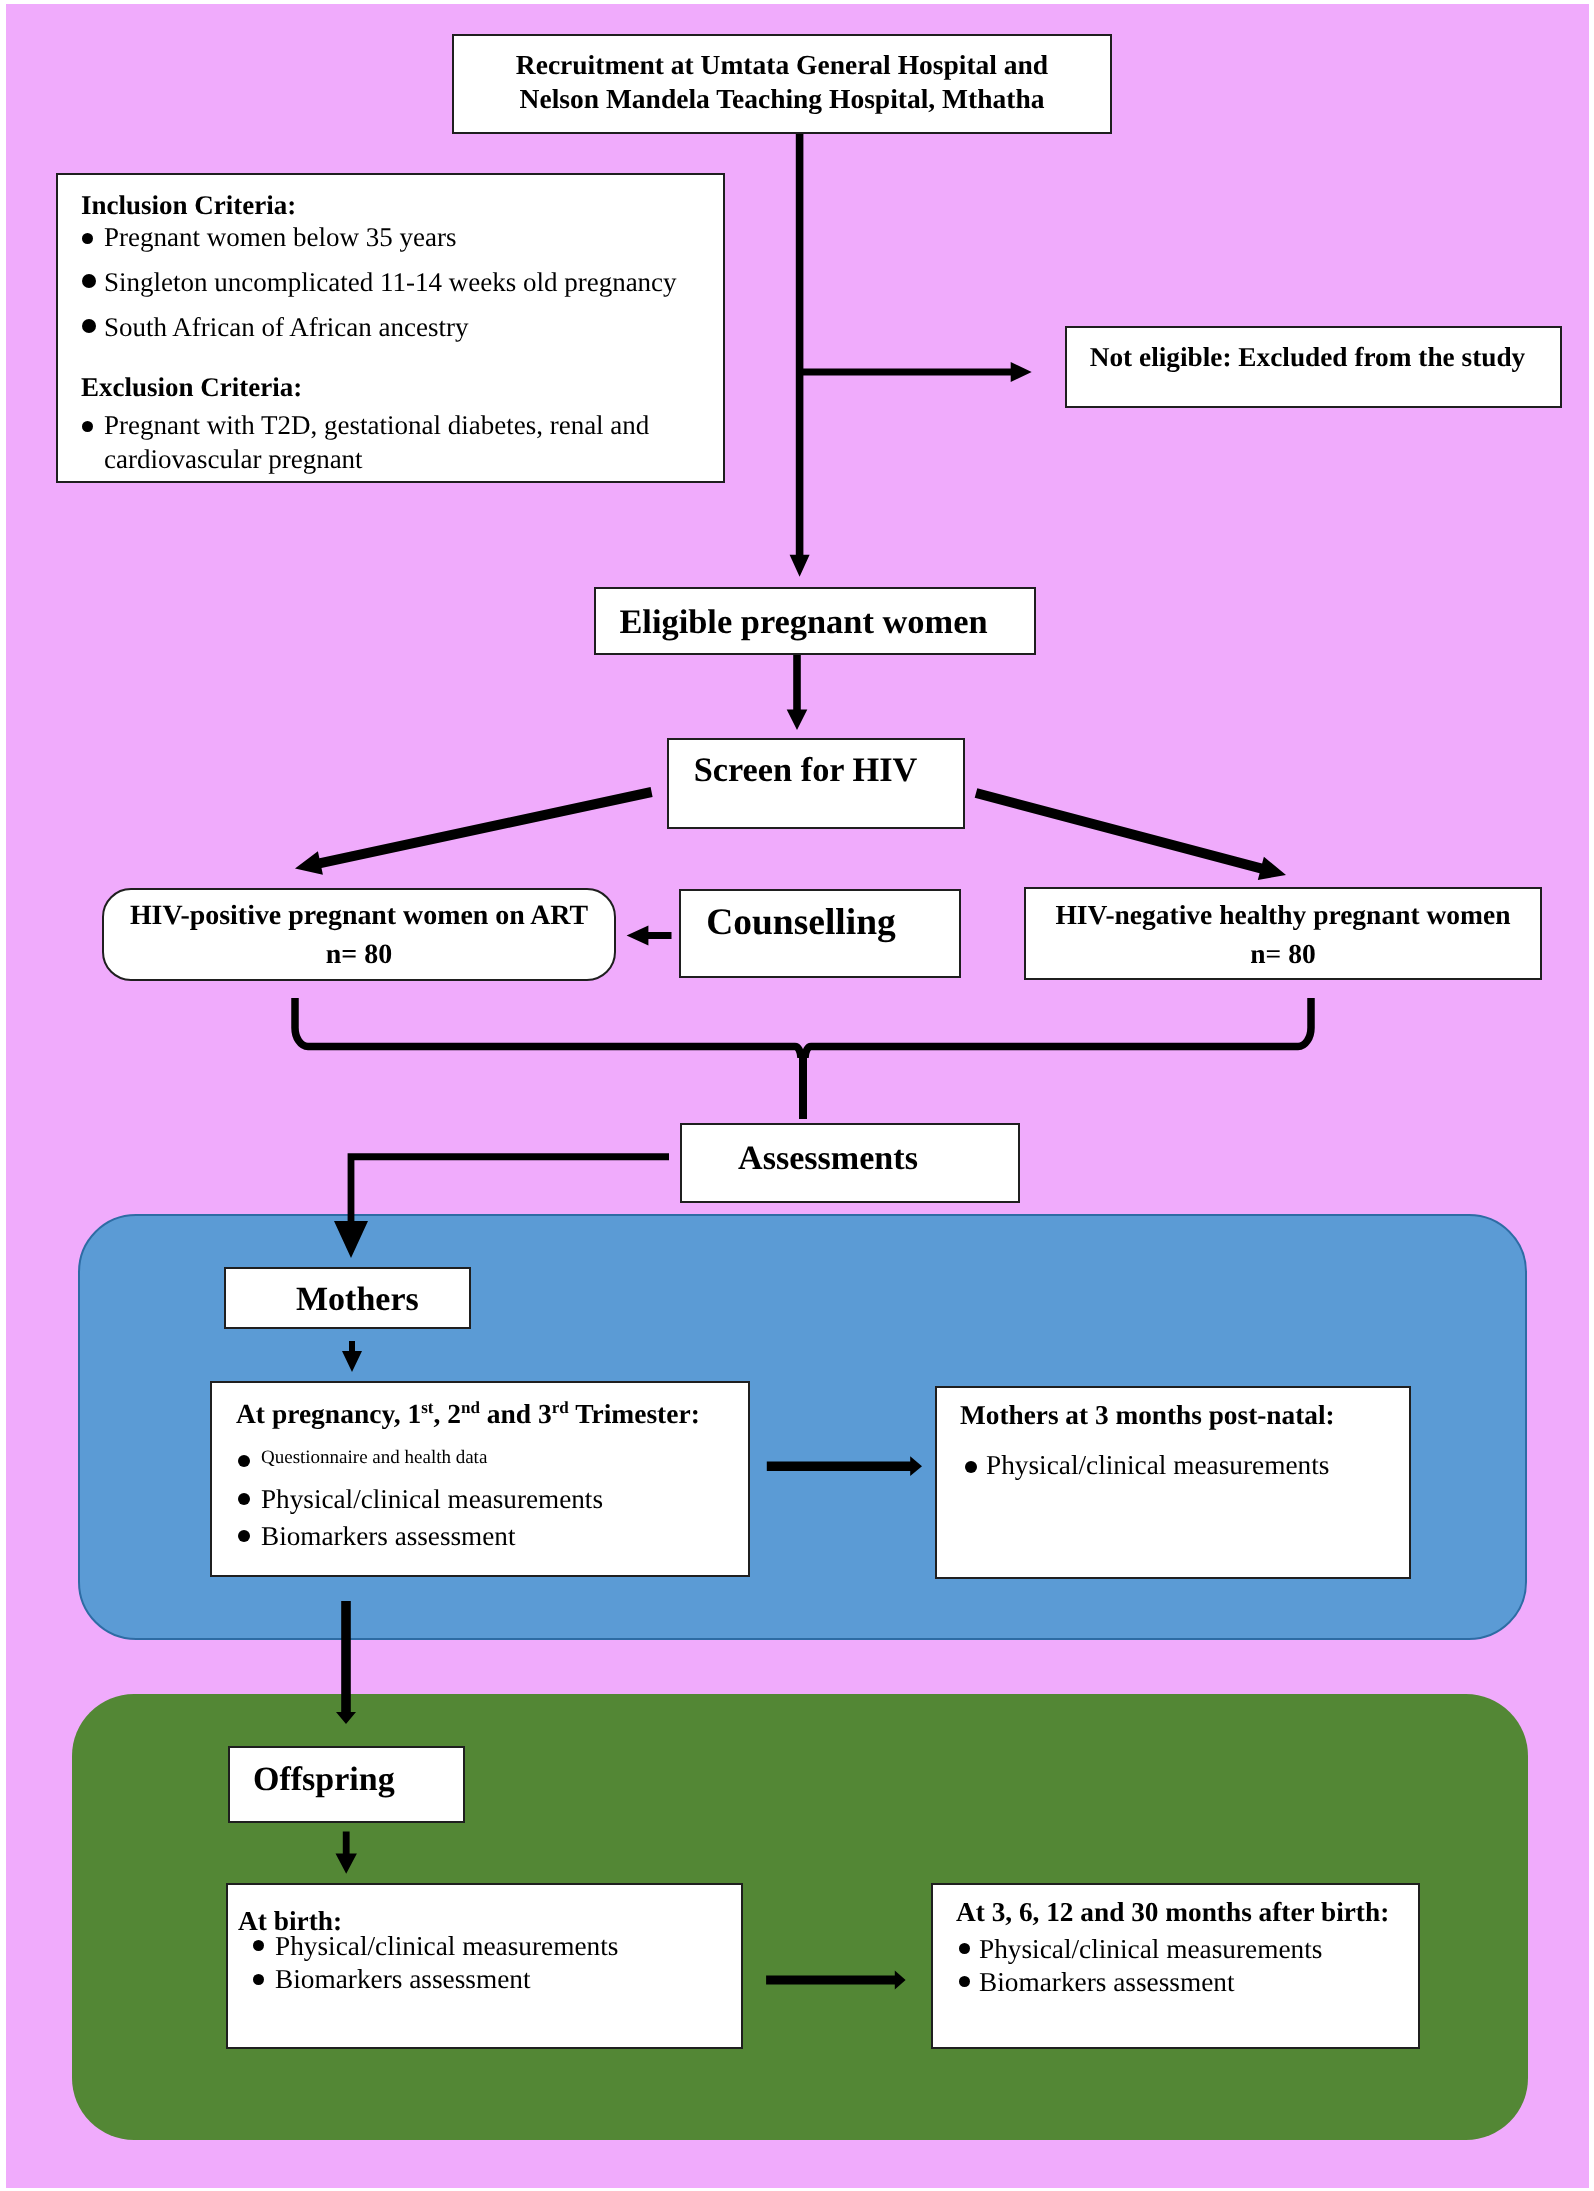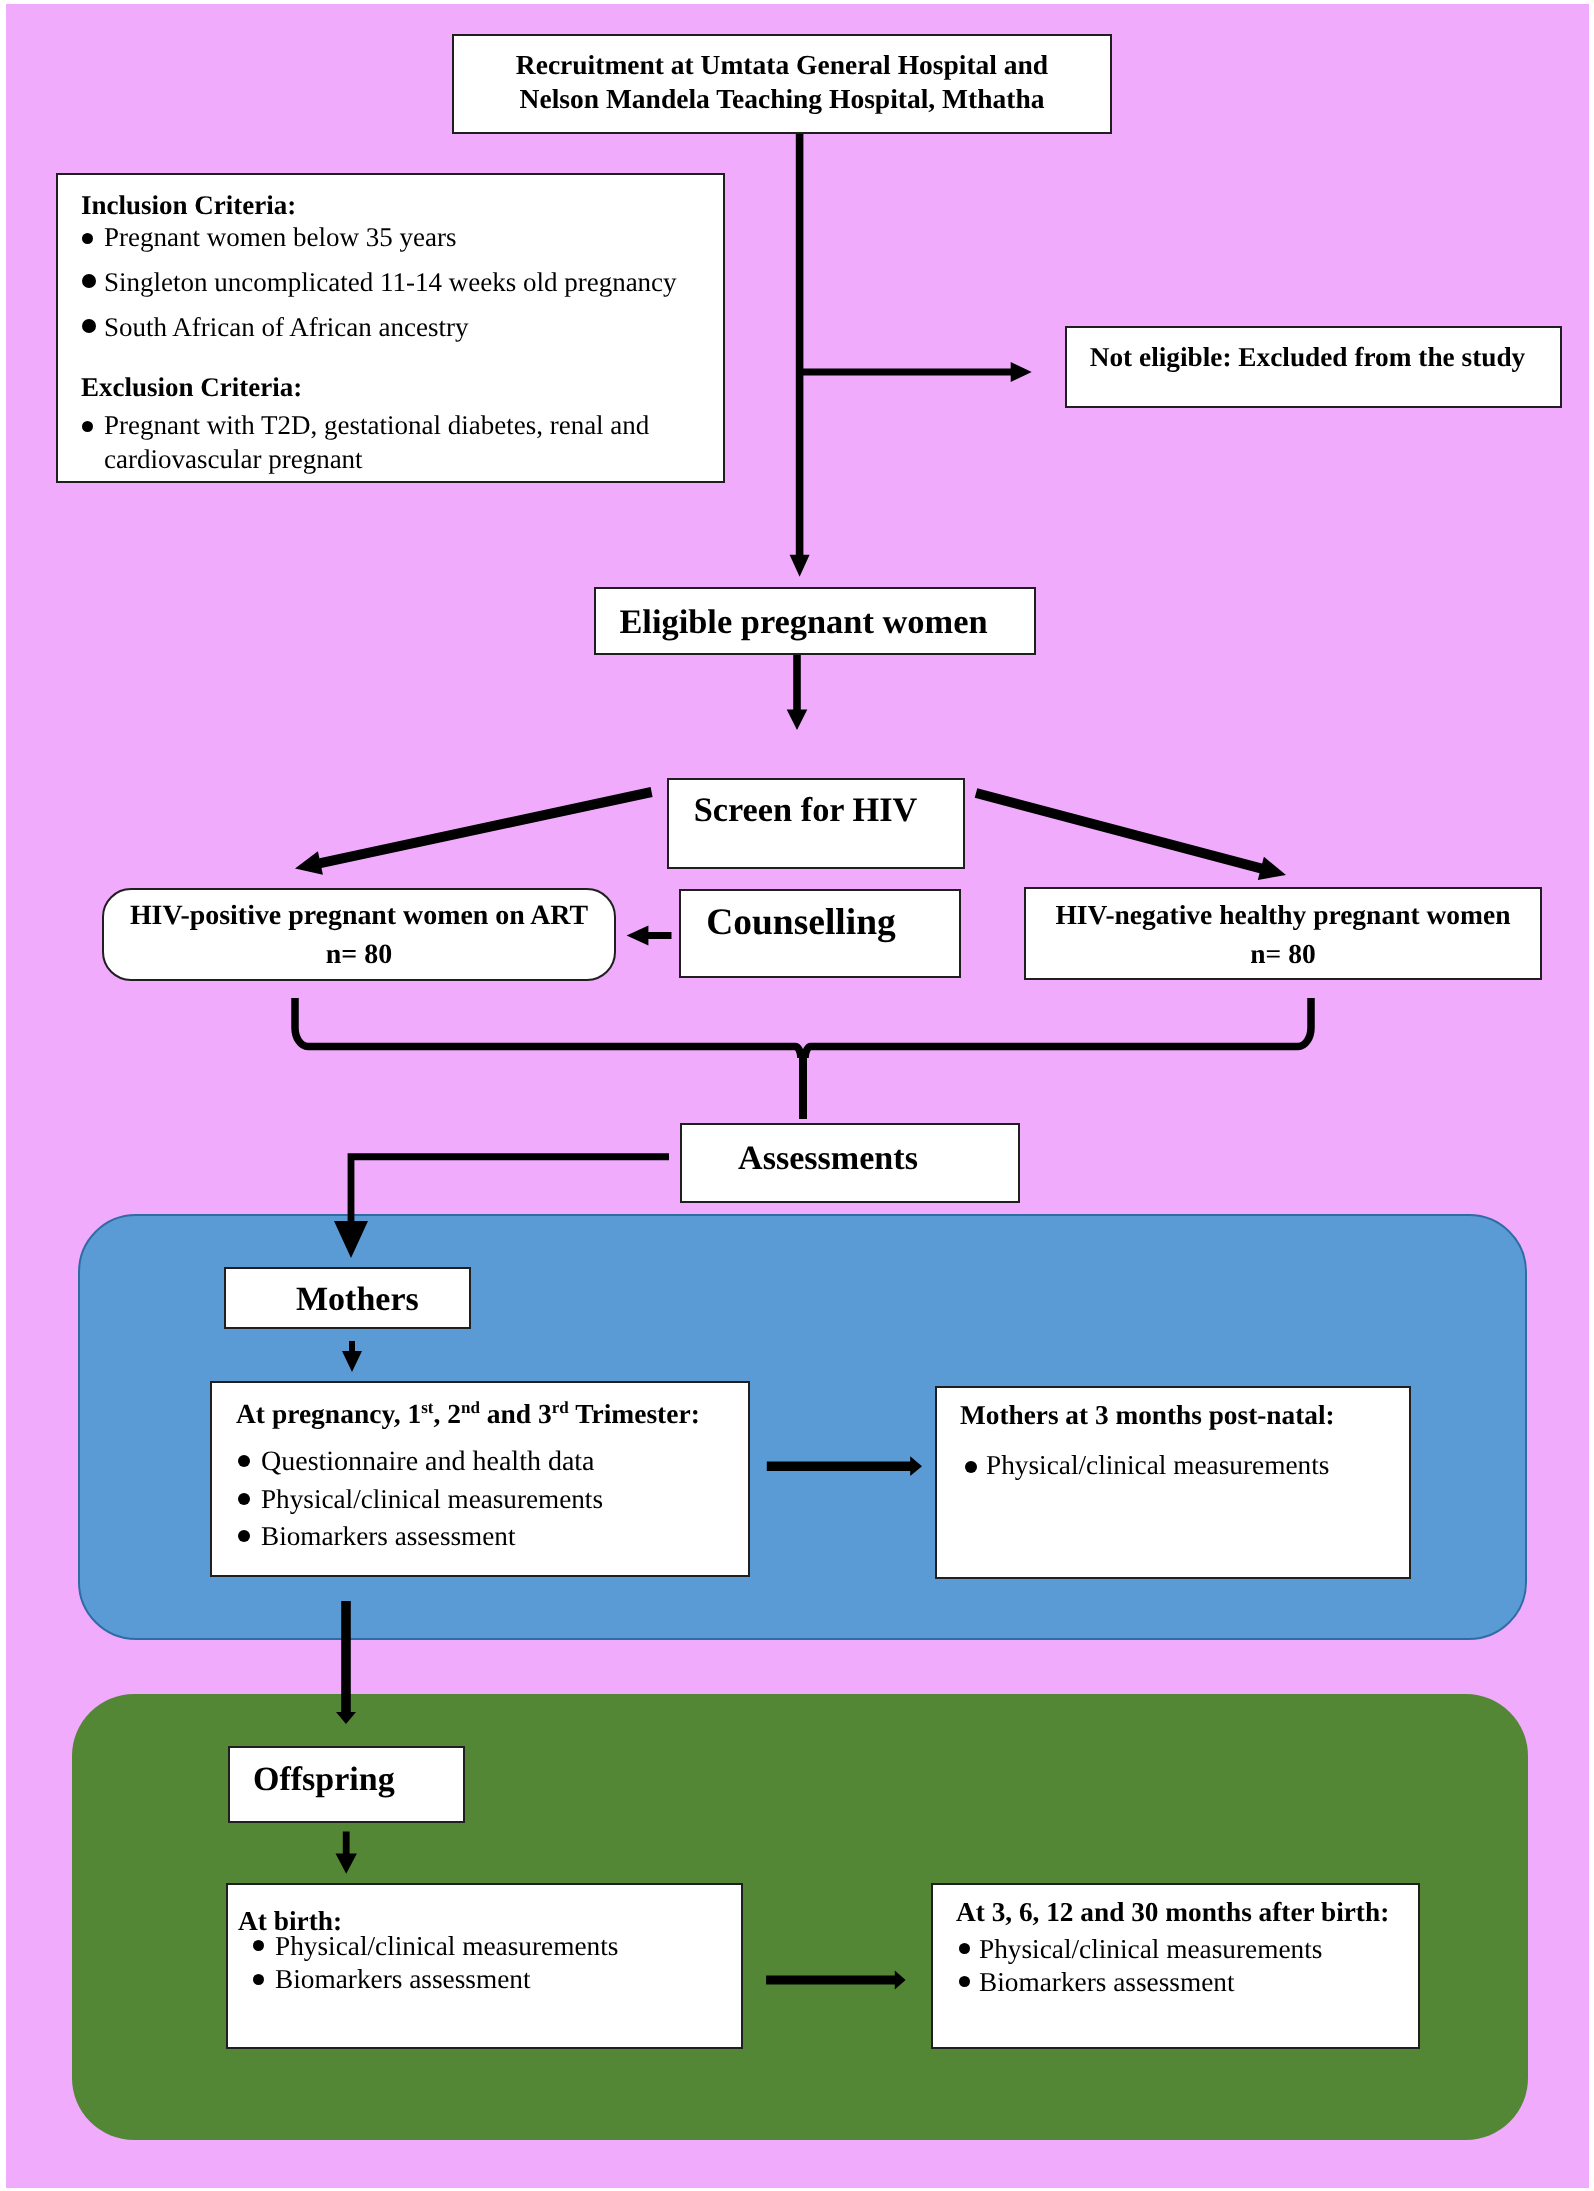--- a/index.html
+++ b/index.html
@@ -82,21 +82,21 @@
   </div>
 
   <div class="box" style="left:1059px;top:322px;width:497px;height:82px;font-size:27.3px;font-weight:bold;">
     <div class="ln" style="top:16px;padding-right:12px;">Not eligible: Excluded from the study</div>
   </div>
 
   <div class="box" style="left:588px;top:583px;width:442px;height:68px;font-size:34.4px;font-weight:bold;">
     <div class="ln" style="top:16px;padding-right:23px;">Eligible pregnant women</div>
   </div>
 
-  <div class="box" style="left:661px;top:734px;width:298px;height:91px;font-size:34.3px;font-weight:bold;margin-top:40px;">
+  <div class="box" style="left:661px;top:734px;width:298px;height:91px;font-size:34.3px;font-weight:bold;">
     <div class="ln" style="top:13px;padding-right:21px;">Screen for HIV</div>
   </div>
 
   <div class="box" style="left:96px;top:884px;width:514px;height:93px;font-size:27.9px;font-weight:bold;border-radius:29px;">
     <div class="ln" style="top:12px;">HIV-positive pregnant women on ART</div>
     <div class="ln" style="top:51px;">n= 80</div>
   </div>
 
   <div class="box" style="left:673px;top:885px;width:282px;height:89px;font-size:37.5px;font-weight:bold;">
     <div class="ln" style="top:13px;padding-right:38px;">Counselling</div>
@@ -113,21 +113,21 @@
 
   <div class="box" style="left:218px;top:1263px;width:247px;height:62px;font-size:34px;font-weight:bold;">
     <div class="ln" style="top:14px;left:26px;right:auto;text-align:left;margin-left:44px;">Mothers</div>
   </div>
 
   <div class="box" style="left:204px;top:1377px;width:540px;height:196px;font-size:27.5px;">
     <div class="abs hd" style="left:24px;top:17px;">
       <span>At pregnancy, 1</span><sup>st</sup><span>, 2</span><sup>nd</sup><span> and 3</span><sup>rd</sup><span> Trimester:</span>
     </div>
     <div class="bul" style="left:26px;top:72px;width:12px;height:12px;margin-top:0;"></div>
-    <div class="abs" style="left:49px;top:65px;font-size:28px;">Questionnaire and health data</div>
+    <div class="abs" style="left:49px;top:65px;font-size:19px;">Questionnaire and health data</div>
     <div class="bul" style="left:26px;top:110px;width:12px;height:12px;margin-top:0;"></div>
     <div class="abs" style="left:49px;top:103px;font-size:27.2px;">Physical/clinical measurements</div>
     <div class="bul" style="left:26px;top:147px;width:12px;height:12px;margin-top:0;"></div>
     <div class="abs" style="left:49px;top:140px;font-size:27.2px;">Biomarkers assessment</div>
   </div>
 
   <div class="box" style="left:929px;top:1382px;width:476px;height:193px;font-size:27.3px;">
     <div class="abs hd" style="left:23px;top:14px;">Mothers at 3 months post-natal:</div>
     <div class="bul" style="left:28px;top:73px;width:12px;height:12px;margin-top:0;"></div>
     <div class="abs" style="left:49px;top:64px;">Physical/clinical measurements</div>

